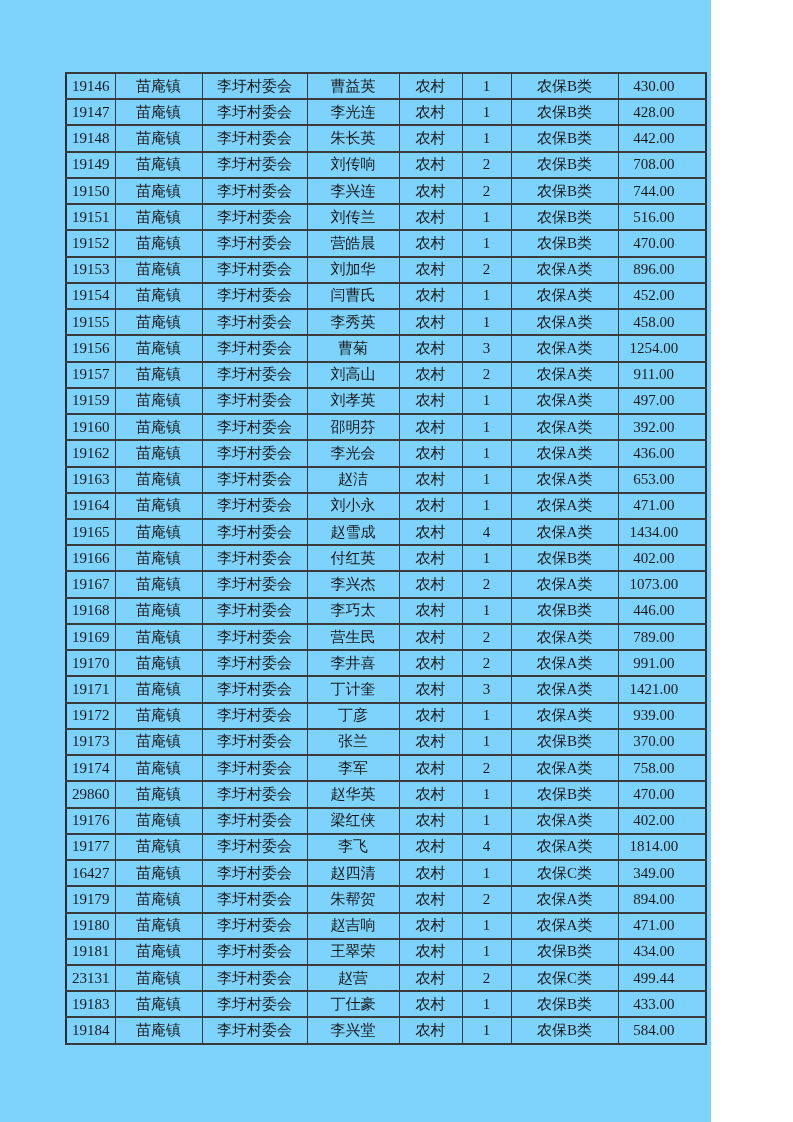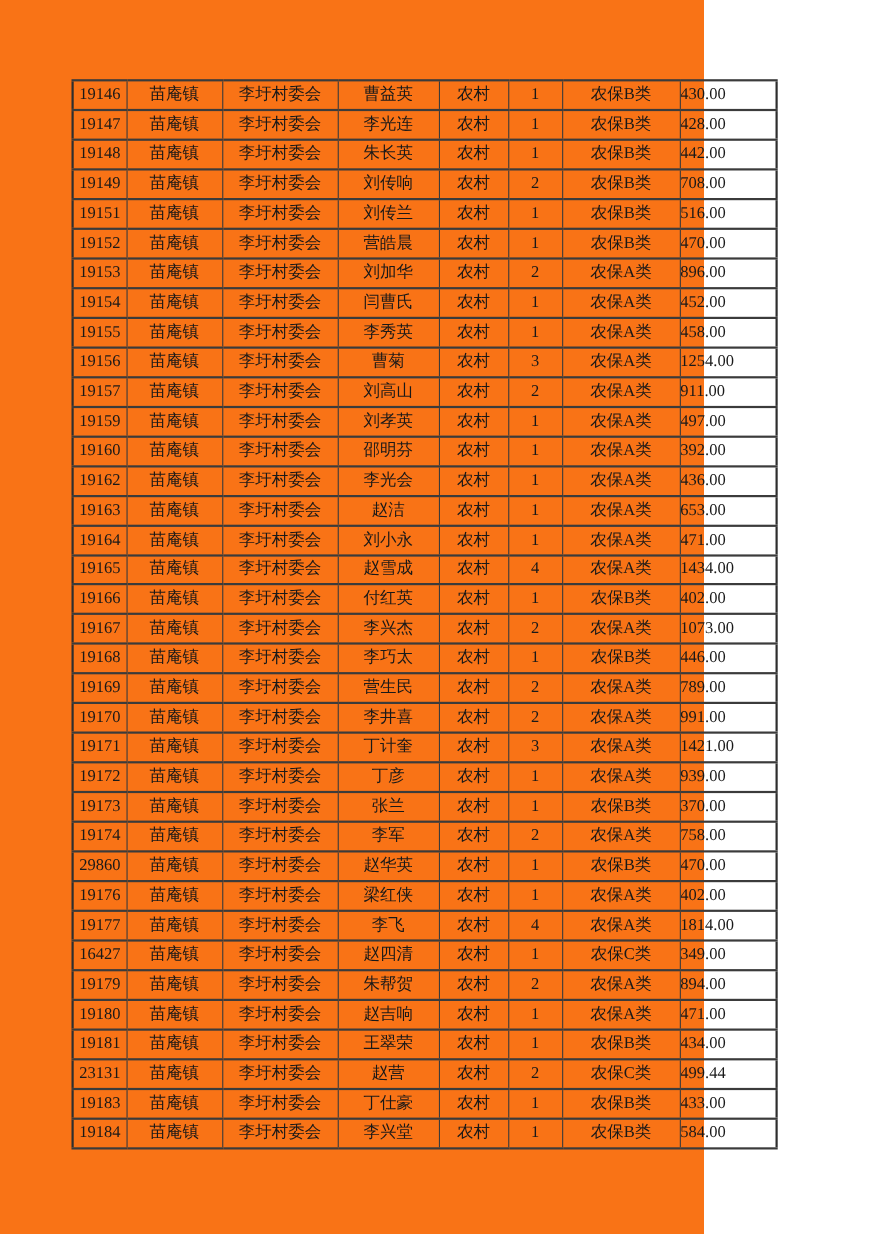--- a/index.html
+++ b/index.html
@@ -8,23 +8,23 @@
     background: #ffffff;
   }
   body {
     width: 793px;
     height: 1122px;
     overflow: hidden;
     font-family: "Liberation Serif", "DejaVu Serif", serif;
   }
   .page {
     position: relative;
-    width: 640px;
+    width: 711px;
     height: 1122px;
-    background: #f97316;
+    background: #7dd3fc;
   }
   table.records {
     position: absolute;
     left: 65px;
     top: 72px;
     width: 640px;
     height: 973px;
     border-collapse: collapse;
     table-layout: fixed;
     border: 2px solid #2e2e2e;
@@ -37,21 +37,21 @@
     padding: 0;
     font-size: 15px;
     color: #191919;
     text-align: center;
     vertical-align: middle;
     white-space: nowrap;
     overflow: hidden;
     line-height: 1;
   }
   table.records td.col-amount {
-    text-align: left;
+    text-align: center;
     padding-right: 16px;
   }
 </style>
 </head>
 <body>
 
 <div class="page">
   <table class="records">
     <colgroup>
       <col style="width:49px">
@@ -98,20 +98,30 @@
           <td class="col-record-id">19149</td>
           <td class="col-town">苗庵镇</td>
           <td class="col-village-committee">李圩村委会</td>
           <td class="col-person-name">刘传响</td>
           <td class="col-residence-type">农村</td>
           <td class="col-person-count">2</td>
           <td class="col-insurance-category">农保B类</td>
           <td class="col-amount">708.00</td>
         </tr>
         <tr>
+          <td class="col-record-id">19150</td>
+          <td class="col-town">苗庵镇</td>
+          <td class="col-village-committee">李圩村委会</td>
+          <td class="col-person-name">李兴连</td>
+          <td class="col-residence-type">农村</td>
+          <td class="col-person-count">2</td>
+          <td class="col-insurance-category">农保B类</td>
+          <td class="col-amount">744.00</td>
+        </tr>
+        <tr>
           <td class="col-record-id">19151</td>
           <td class="col-town">苗庵镇</td>
           <td class="col-village-committee">李圩村委会</td>
           <td class="col-person-name">刘传兰</td>
           <td class="col-residence-type">农村</td>
           <td class="col-person-count">1</td>
           <td class="col-insurance-category">农保B类</td>
           <td class="col-amount">516.00</td>
         </tr>
         <tr>

